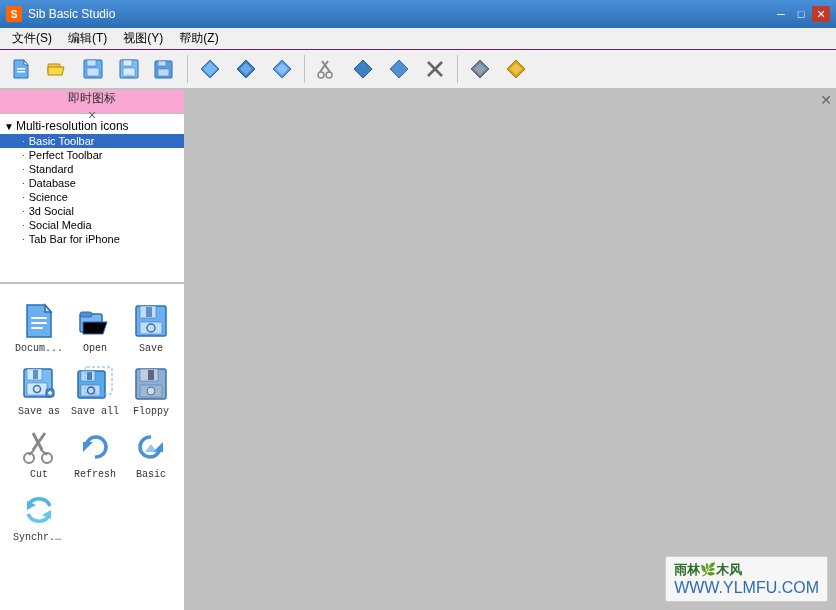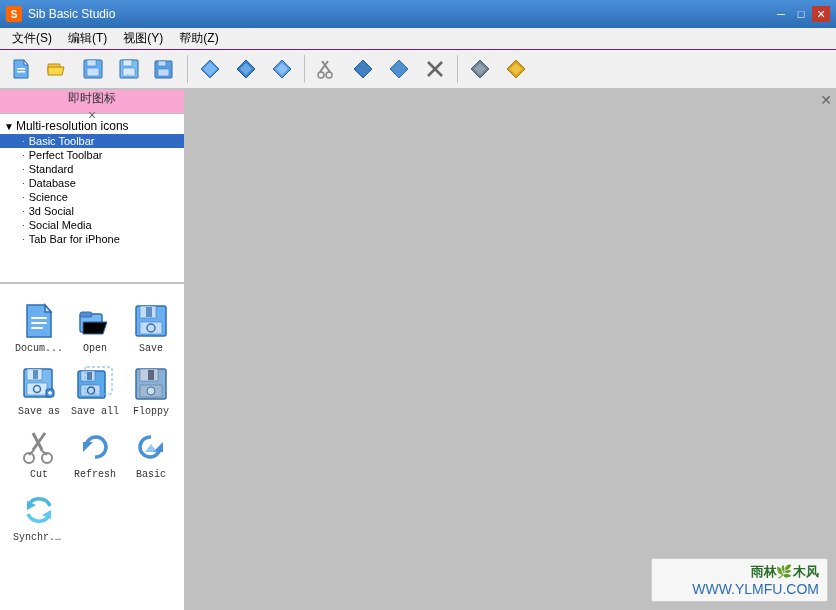--- a/index.html
+++ b/index.html
@@ -568,20 +568,20 @@
         </div>
 
       </div>
     </div>
   </div>
 
   <div id="right-panel">
     <span id="right-close">✕</span>
 
     <div id="watermark">
-      <div style="font-size:13px; font-weight:bold; color:#2a6e2a;text-align:right;">
+      <div style="font-size:13px; font-weight:bold; color:#2a6e2a;">
         雨林<span style="color:#4a8f2a">🌿</span>木风
       </div>
-      <div id="watermark-url" style="color:#2c6db5; font-size:14px;margin-left:32px;">WWW.YLMFU.COM</div>
+      <div id="watermark-url" style="color:#2c6db5; font-size:16px;">WWW.YLMFU.COM</div>
     </div>
   </div>
 
 </div>
 
 </body></html>

